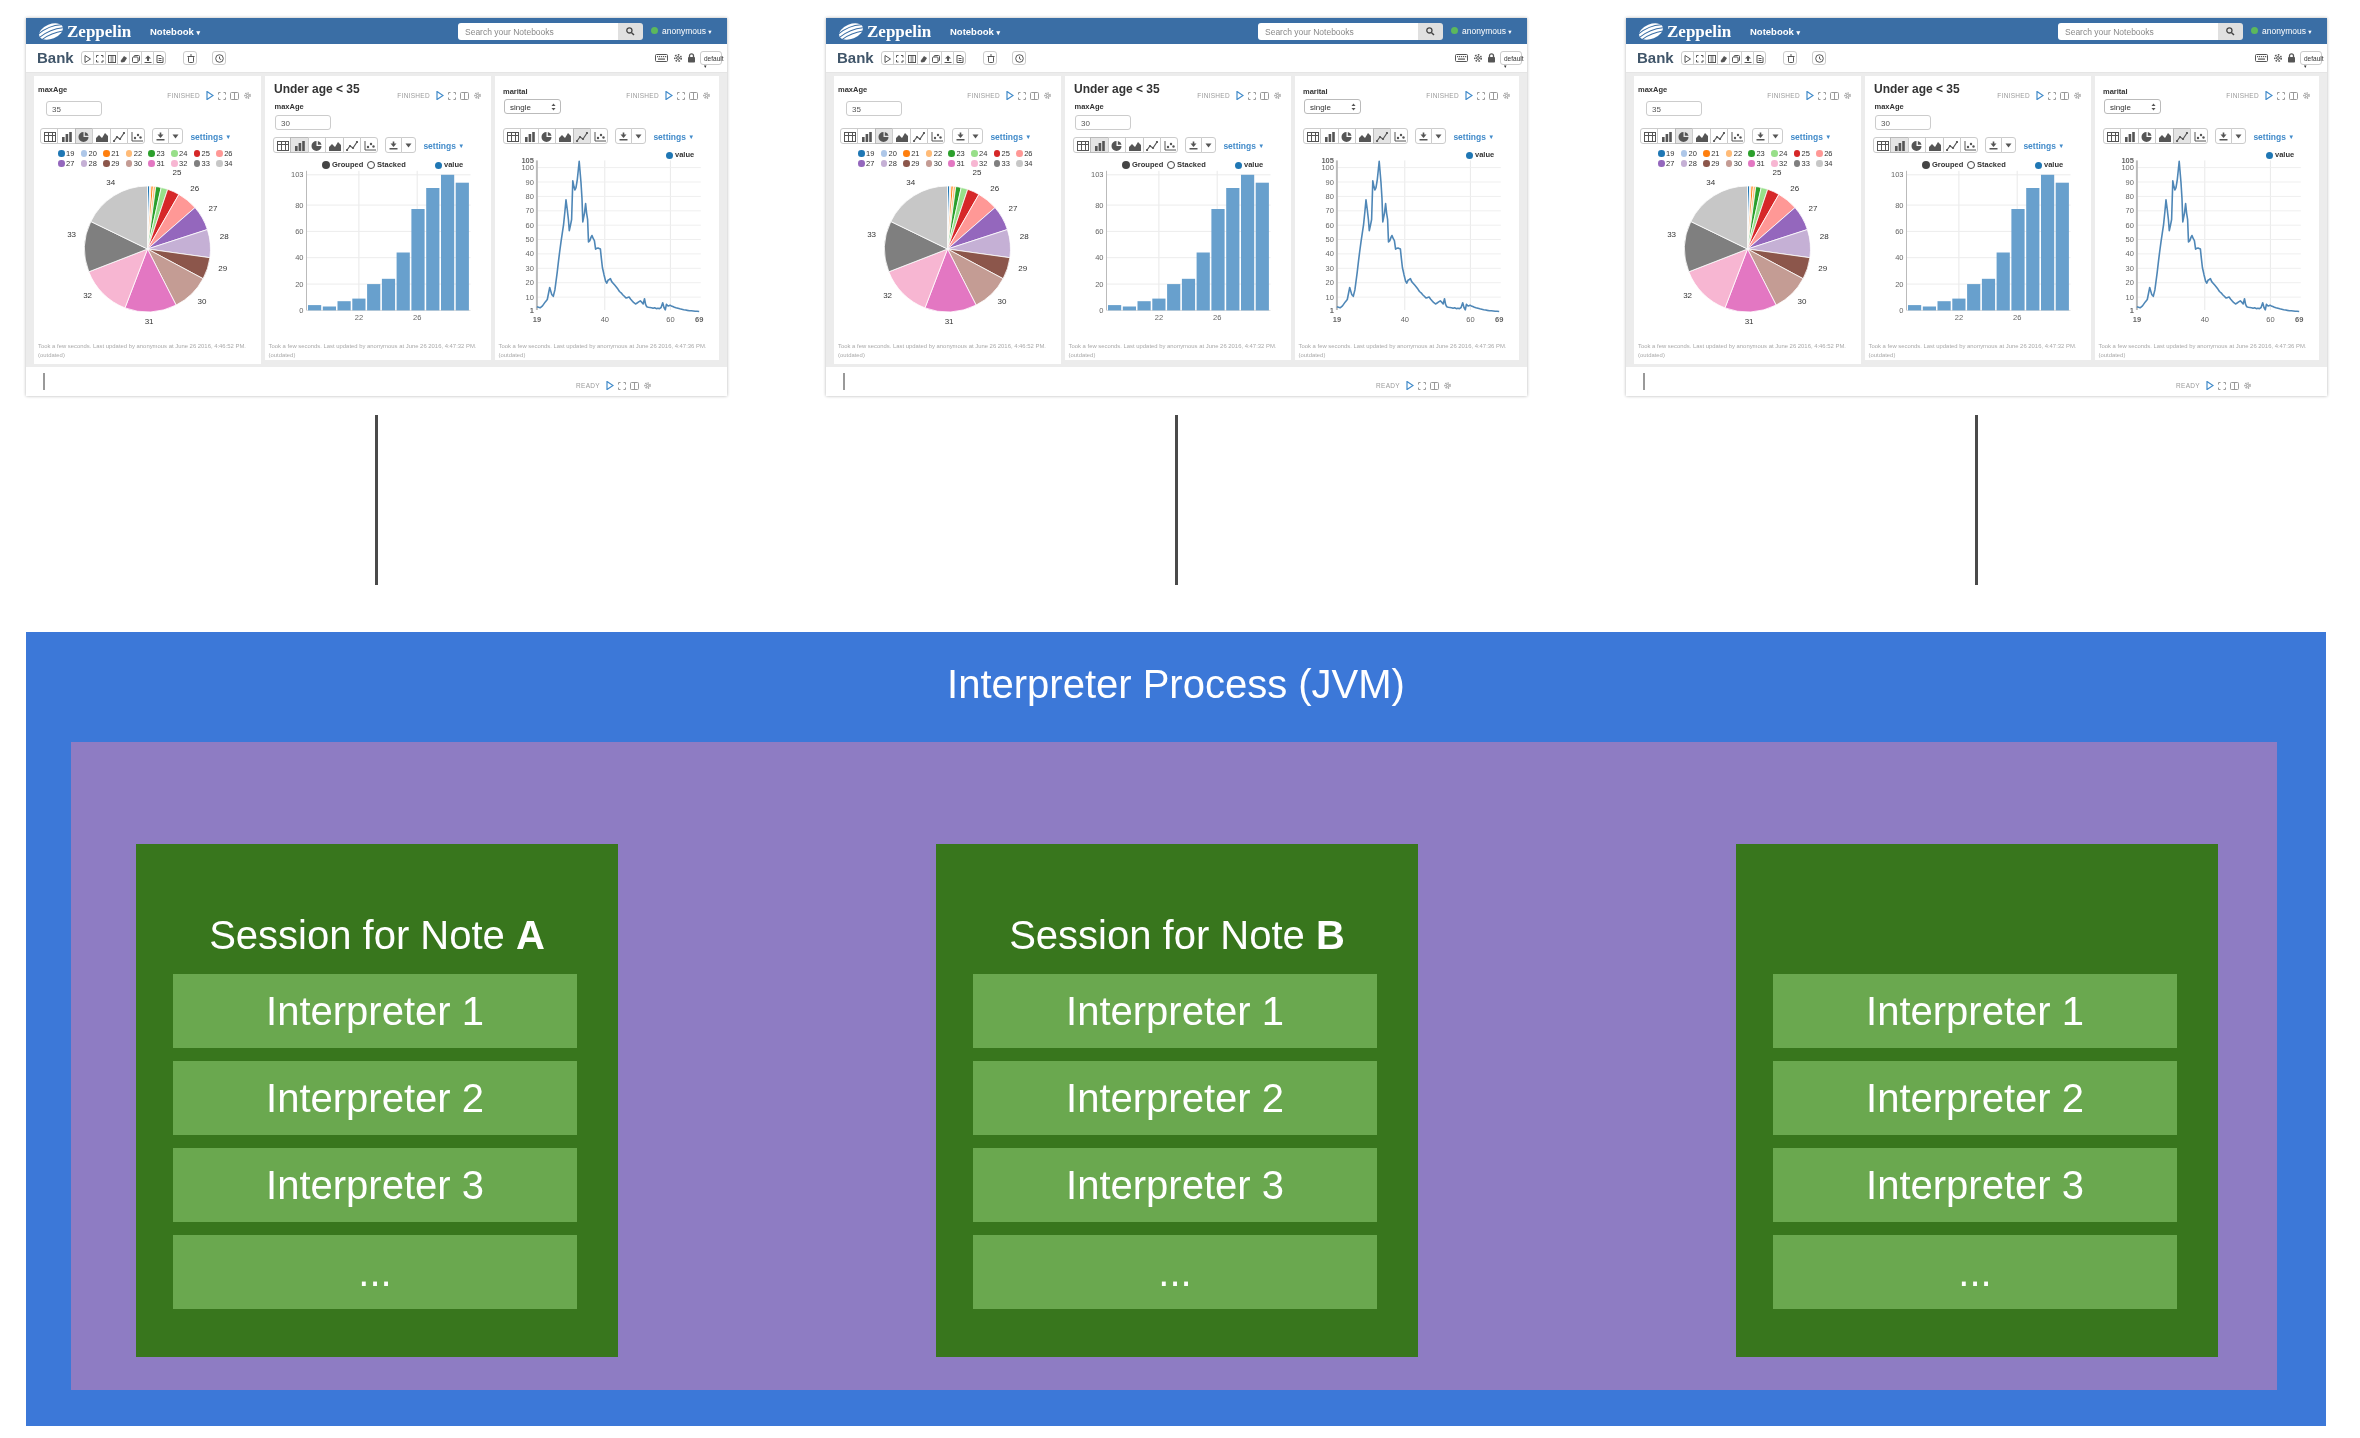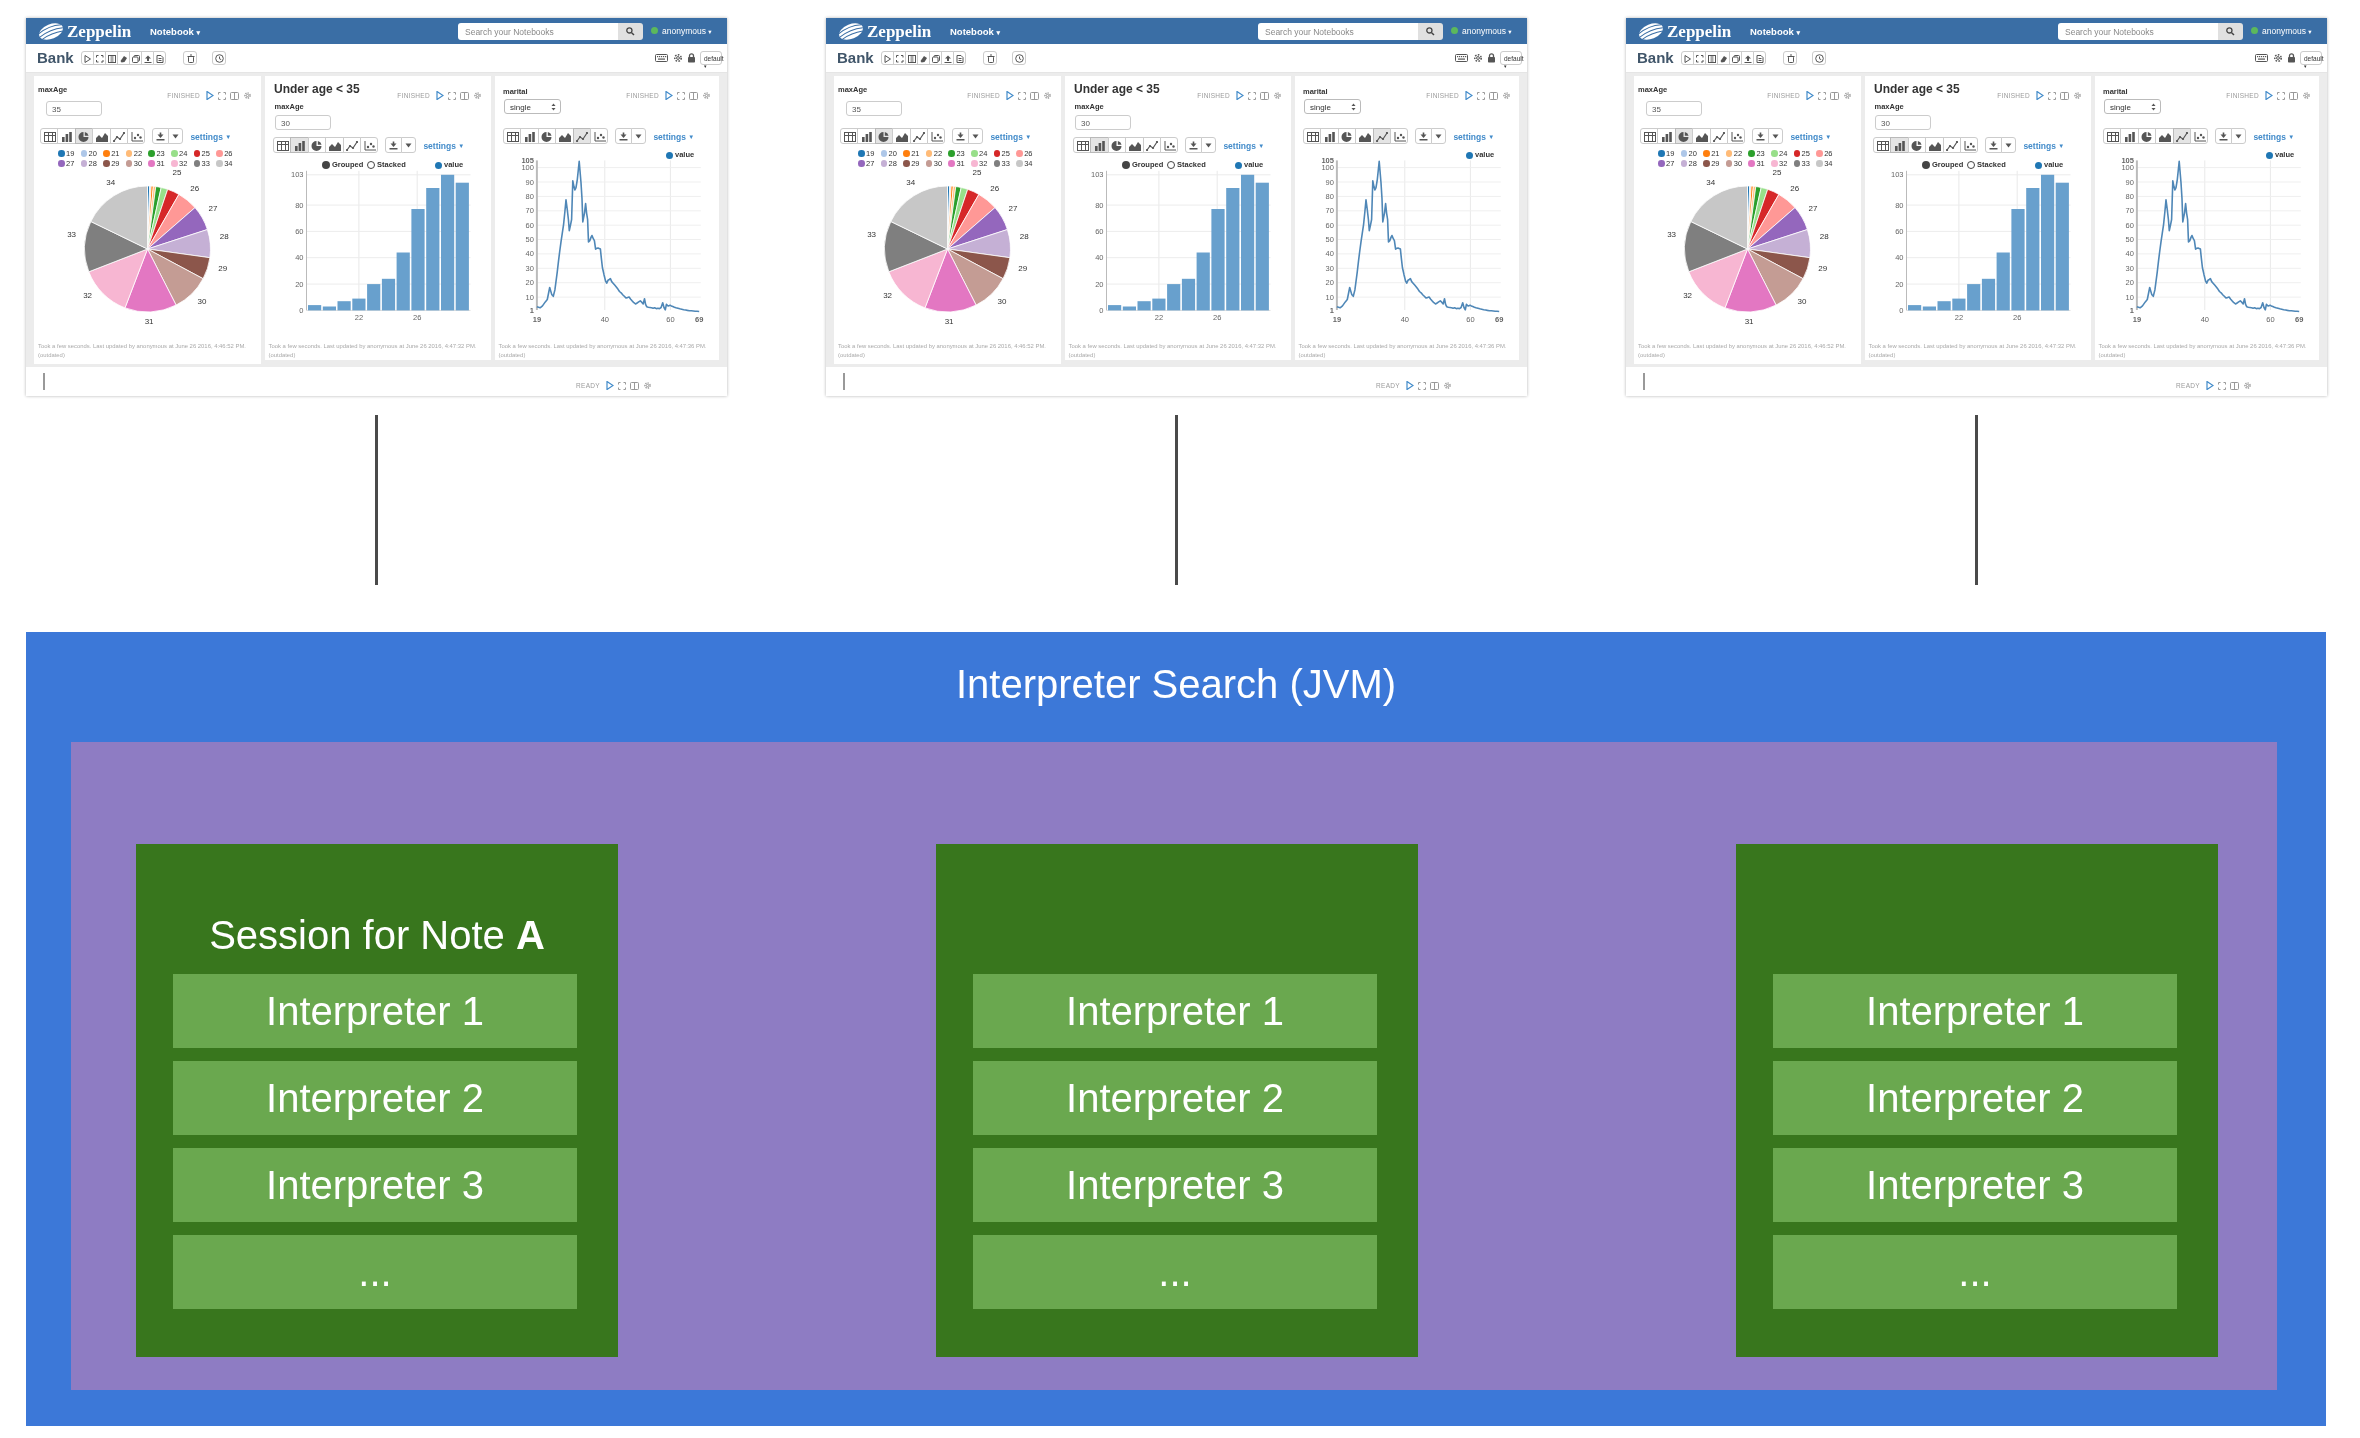--- a/index.html
+++ b/index.html
@@ -1723,30 +1723,31 @@
             <g stroke="#999" fill="none">
               <circle cx="4.5" cy="4.5" r="2.6" stroke-width="1.4" stroke-dasharray="1.3 1.1"></circle>
               <circle cx="4.5" cy="4.5" r="1.2" stroke-width="1"></circle>
             </g>
           </svg></span></div>
     </div>
 <div style="position:absolute;left:375px;top:415px;width:3px;height:170px;background:#4a4a4a"></div>
 <div style="position:absolute;left:1175px;top:415px;width:3px;height:170px;background:#4a4a4a"></div>
 <div style="position:absolute;left:1975px;top:415px;width:3px;height:170px;background:#4a4a4a"></div>
 <div style="position:absolute;left:26px;top:632px;width:2300px;height:794px;background:#3c78d8">
-<div style="position:absolute;left:0;top:30px;width:2300px;text-align:center;color:#fff;font-size:40px">Interpreter Search (JVM)</div>
+<div style="position:absolute;left:0;top:30px;width:2300px;text-align:center;color:#fff;font-size:40px">Interpreter Process (JVM)</div>
 <div style="position:absolute;left:45px;top:110px;width:2206px;height:648px;background:#8e7cc3">
 <div style="position:absolute;left:65px;top:102px;width:482px;height:513px;background:#38761d">
           <div style="position:absolute;left:0;top:69px;width:482px;text-align:center;color:#fff;font-size:40px">Session for Note <b>A</b></div>
           <div style="position:absolute;left:37px;top:130px;width:404px;height:74px;background:#6aa84f;display:flex;align-items:center;justify-content:center;color:#fff;font-size:40px">Interpreter 1</div>
           <div style="position:absolute;left:37px;top:217px;width:404px;height:74px;background:#6aa84f;display:flex;align-items:center;justify-content:center;color:#fff;font-size:40px">Interpreter 2</div>
           <div style="position:absolute;left:37px;top:304px;width:404px;height:74px;background:#6aa84f;display:flex;align-items:center;justify-content:center;color:#fff;font-size:40px">Interpreter 3</div>
           <div style="position:absolute;left:37px;top:391px;width:404px;height:74px;background:#6aa84f;display:flex;align-items:center;justify-content:center;color:#fff;font-size:40px">...</div>
         </div>
 <div style="position:absolute;left:865px;top:102px;width:482px;height:513px;background:#38761d">
+          <div style="position:absolute;left:0;top:69px;width:482px;text-align:center;color:#fff;font-size:40px">Session for Note <b>B</b></div>
           <div style="position:absolute;left:37px;top:130px;width:404px;height:74px;background:#6aa84f;display:flex;align-items:center;justify-content:center;color:#fff;font-size:40px">Interpreter 1</div>
           <div style="position:absolute;left:37px;top:217px;width:404px;height:74px;background:#6aa84f;display:flex;align-items:center;justify-content:center;color:#fff;font-size:40px">Interpreter 2</div>
           <div style="position:absolute;left:37px;top:304px;width:404px;height:74px;background:#6aa84f;display:flex;align-items:center;justify-content:center;color:#fff;font-size:40px">Interpreter 3</div>
           <div style="position:absolute;left:37px;top:391px;width:404px;height:74px;background:#6aa84f;display:flex;align-items:center;justify-content:center;color:#fff;font-size:40px">...</div>
         </div>
 <div style="position:absolute;left:1665px;top:102px;width:482px;height:513px;background:#38761d">
           <div style="position:absolute;left:37px;top:130px;width:404px;height:74px;background:#6aa84f;display:flex;align-items:center;justify-content:center;color:#fff;font-size:40px">Interpreter 1</div>
           <div style="position:absolute;left:37px;top:217px;width:404px;height:74px;background:#6aa84f;display:flex;align-items:center;justify-content:center;color:#fff;font-size:40px">Interpreter 2</div>
           <div style="position:absolute;left:37px;top:304px;width:404px;height:74px;background:#6aa84f;display:flex;align-items:center;justify-content:center;color:#fff;font-size:40px">Interpreter 3</div>
           <div style="position:absolute;left:37px;top:391px;width:404px;height:74px;background:#6aa84f;display:flex;align-items:center;justify-content:center;color:#fff;font-size:40px">...</div>

